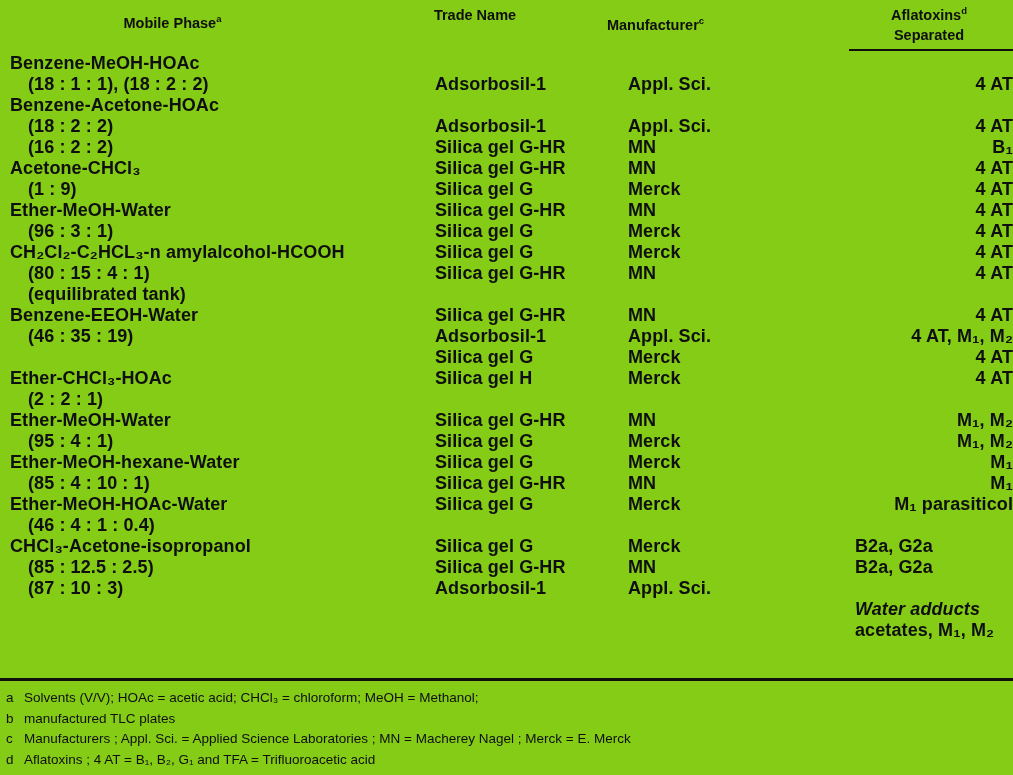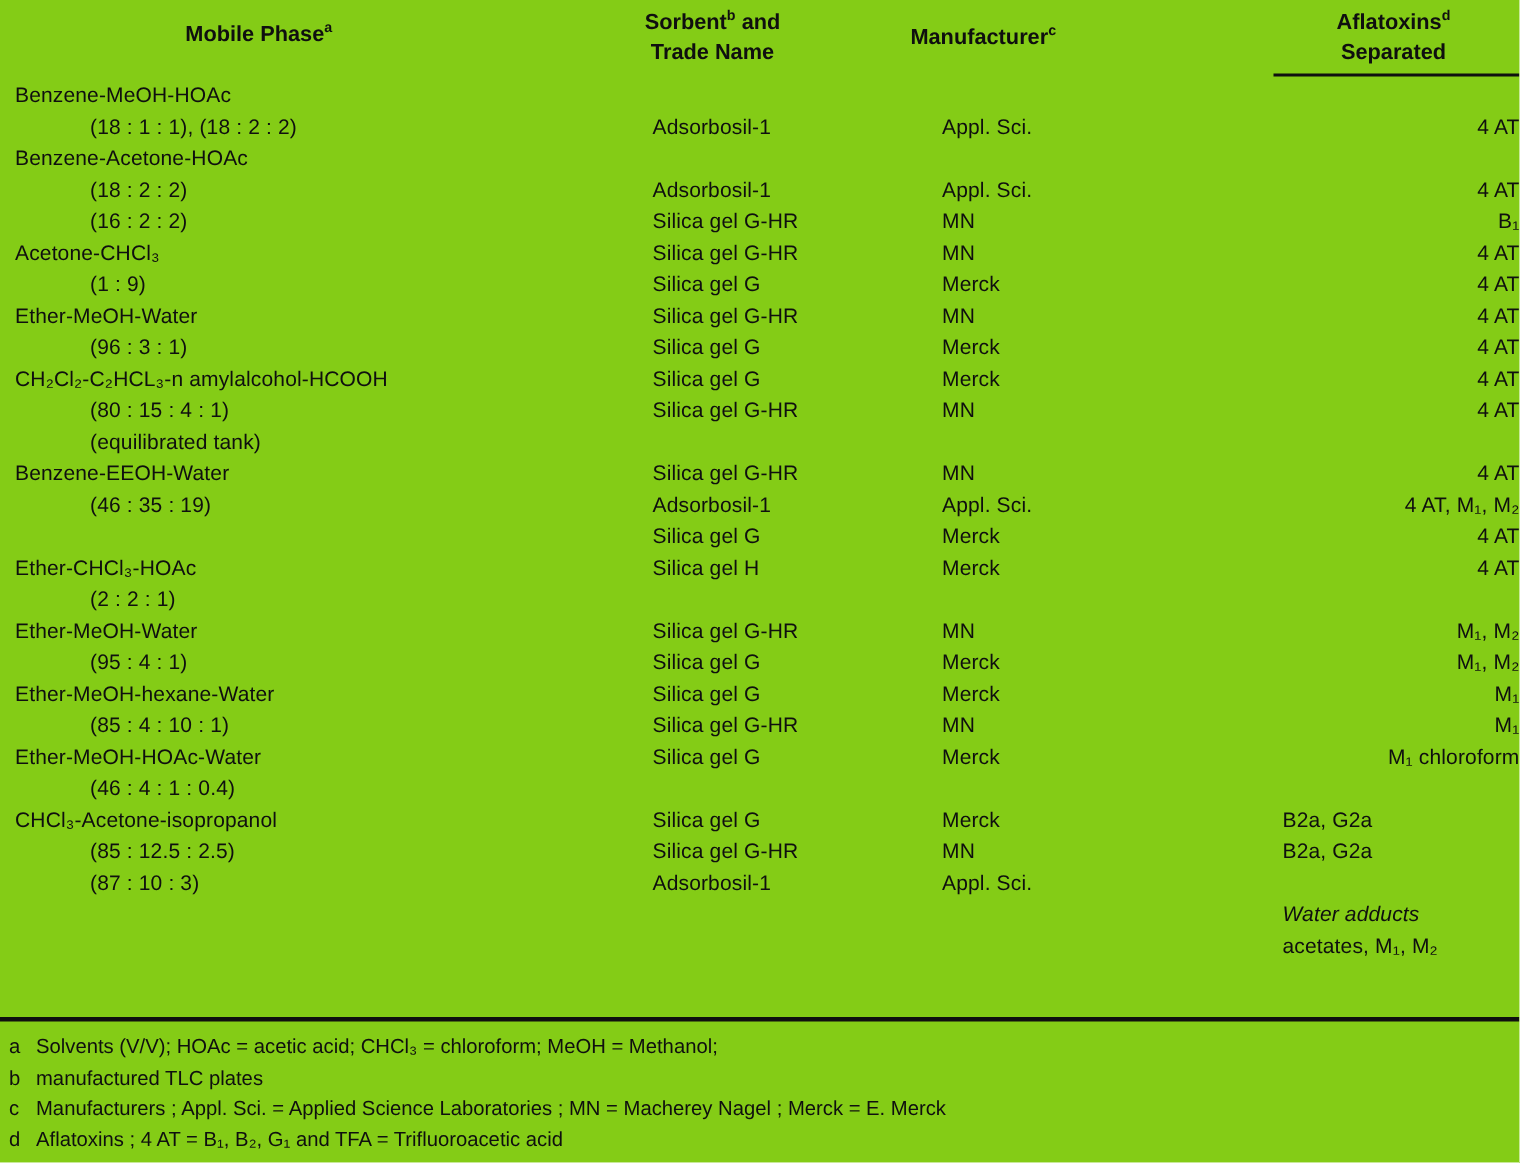--- a/index.html
+++ b/index.html
@@ -13,46 +13,45 @@
   .h-mobile   { left:0;    top:13px; width:345px; }
   .h-sorbent  { left:380px; top:5px;  width:190px; }
   .h-manu     { left:563px; top:15px; width:185px; }
   .h-afla     { left:845px; top:5px;  width:168px; }
   .sup { font-size:9.5px; vertical-align:super; line-height:0; }
   .h-underline { position:absolute; left:849px; top:49px; width:164px; height:2px; background:#0f0f0f; }
   
   .tbody { position:absolute; left:0; top:53px; width:1013px; }
   .trow {
     display:grid; grid-template-columns:427px 193px 225px 168px;
-    min-height:21px; line-height:21px; font-size:14px; font-weight:normal;
+    min-height:21px; line-height:21px; font-size:18px; font-weight:bold;
     letter-spacing:0.1px;
   }
   .c1 { padding-left:10px; }
-  .c1.indent { padding-left:60px; }
+  .c1.indent { padding-left:28px; }
   .c2 { padding-left:8px; }
   .c3 { padding-left:8px; }
   .c4 { text-align:right; }
   .c4.left { text-align:left; padding-left:10px; }
   .c4.italic { font-style:italic; }
   
   .rule { position:absolute; left:0; top:678px; width:1013px; height:3px; background:#0f0f0f; }
   .fnotes { position:absolute; left:6px; top:688px; width:1000px; font-size:13.5px; line-height:20.5px; font-weight:normal; }
   .fnote { display:flex; }
   .fnote .letter { width:18px; flex:0 0 18px; }
   .fnote .ftext { flex:1; }
 </style>
 </head>
 <body>
 
 <div class="page">
 
   <div class="hdr h-mobile"><span>Mobile Phase</span><span class="sup">a</span></div>
 
   <div class="hdr h-sorbent">
-    <div><span>Sorbent</span><span class="sup">b</span><span> and</span></div>
     <div>Trade Name</div>
   </div>
 
   <div class="hdr h-manu"><span>Manufacturer</span><span class="sup">c</span></div>
 
   <div class="hdr h-afla">
     <div><span>Aflatoxins</span><span class="sup">d</span></div>
     <div>Separated</div>
   </div>
   <div class="h-underline"></div>
@@ -181,21 +180,21 @@
     <div class="trow">
         <div class="c1 indent">(85 : 4 : 10 : 1)</div>
         <div class="c2">Silica gel G-HR</div>
         <div class="c3">MN</div>
         <div class="c4">M₁</div>
       </div>
     <div class="trow">
         <div class="c1">Ether-MeOH-HOAc-Water</div>
         <div class="c2">Silica gel G</div>
         <div class="c3">Merck</div>
-        <div class="c4">M₁ chloroform</div>
+        <div class="c4">M₁ parasiticol</div>
       </div>
     <div class="trow">
         <div class="c1 indent">(46 : 4 : 1 : 0.4)</div>
         <div class="c2"></div>
         <div class="c3"></div>
         <div class="c4"></div>
       </div>
     <div class="trow">
         <div class="c1">CHCl₃-Acetone-isopropanol</div>
         <div class="c2">Silica gel G</div>

